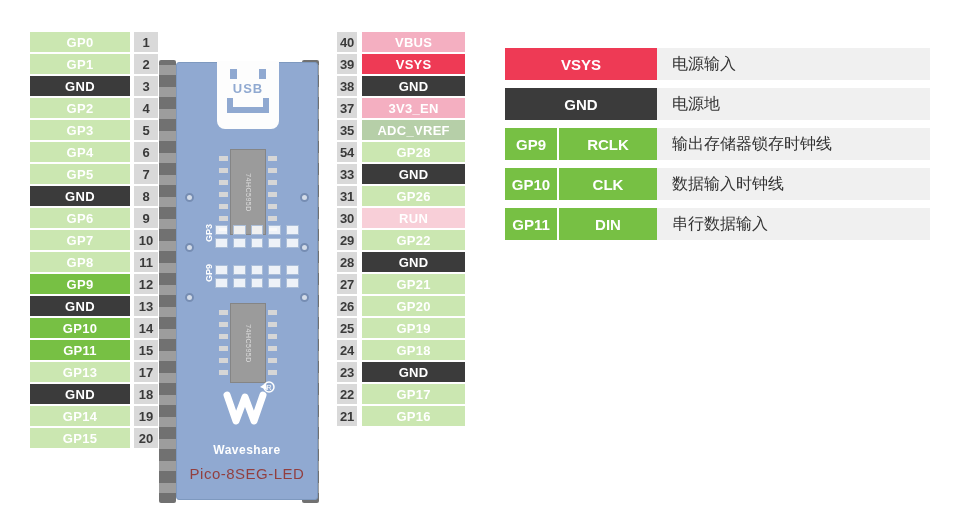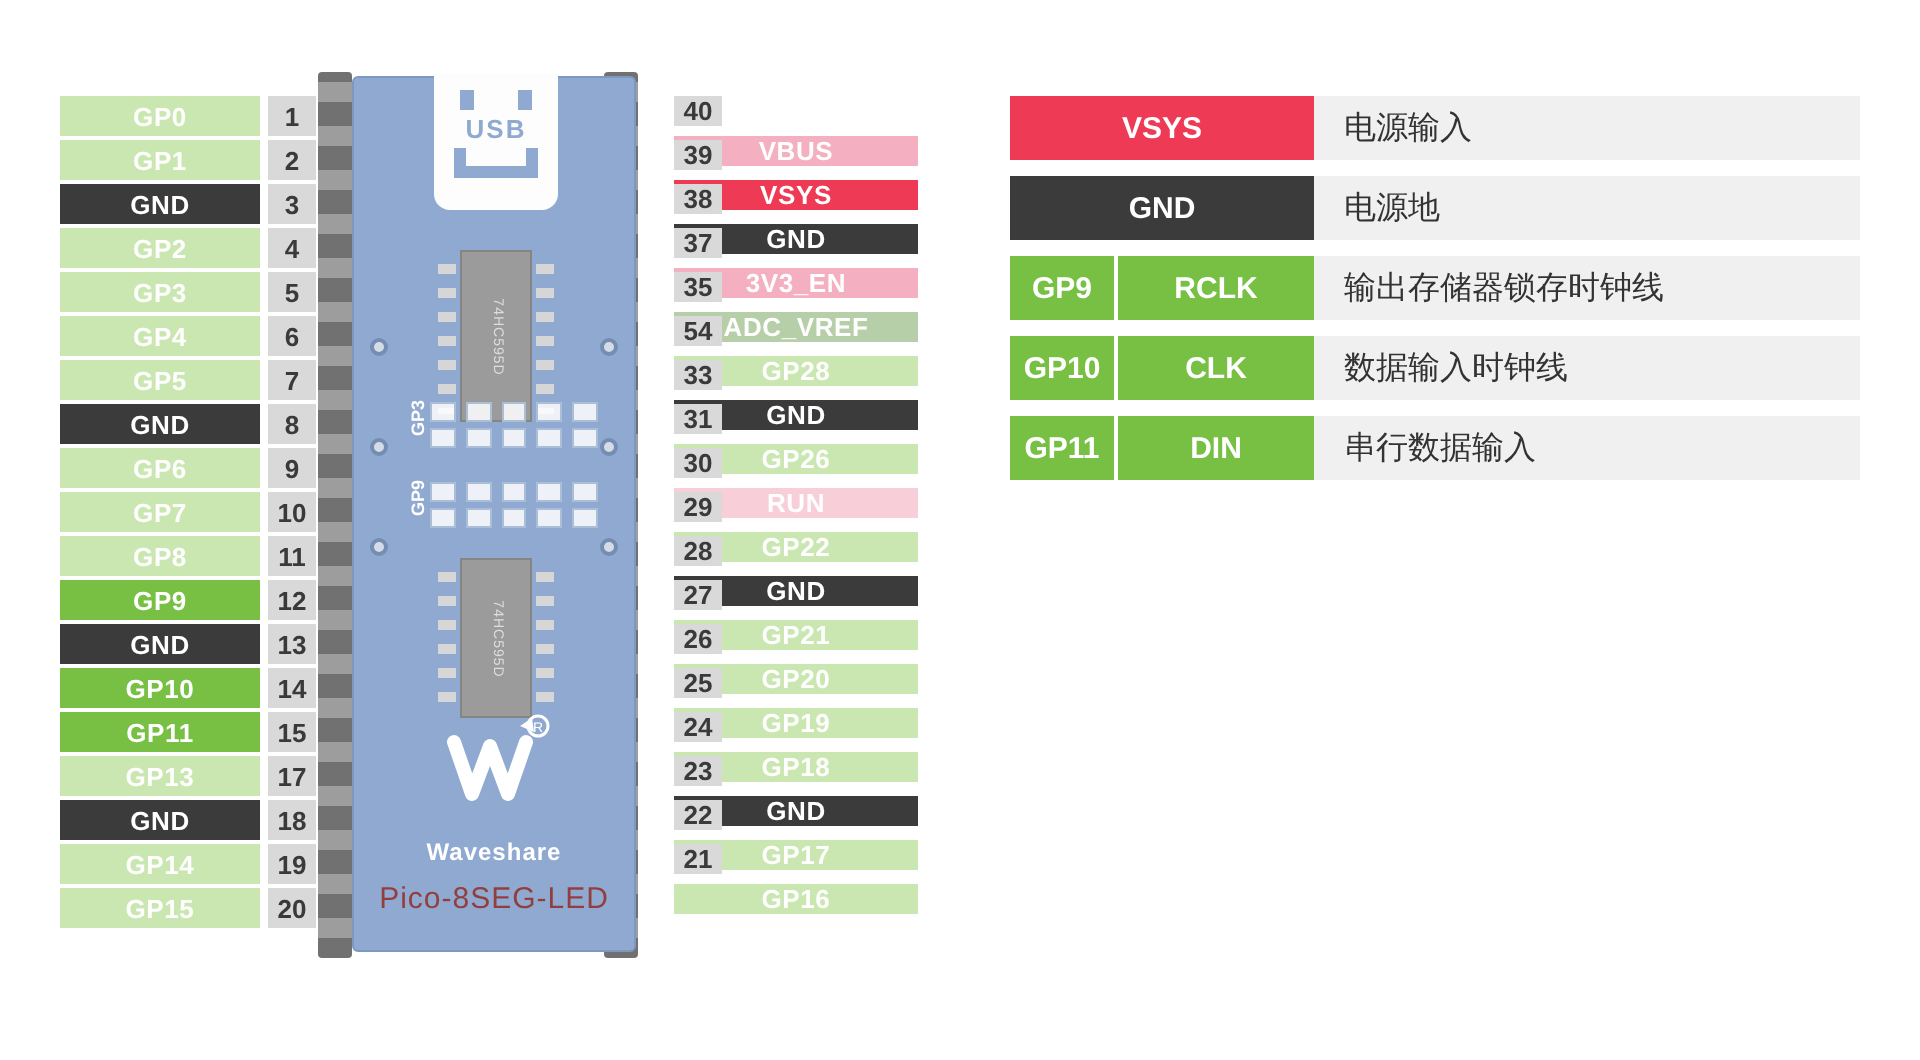--- a/index.html
+++ b/index.html
@@ -2,26 +2,26 @@
 <html style="--c-gpio: #cbe7b1; --c-hl: #77c044; --c-gnd: #3b3b3b; --c-pink: #f4afc1; --c-red: #ee3a55; --c-sage: #b6cfa8; --c-runpink: #f8cfd8; --c-numbg: #d9d9d9; --c-stripe: #f0f0f0; --c-pcb: #7d9bc9;"><head>
 <meta charset="utf-8">
 <style>
   html,body { margin:0; padding:0; background:#ffffff; }
   #stage {
     position:relative; width:960px; height:530px; background:#fff; overflow:hidden;
     font-family:"Liberation Sans","DejaVu Sans",sans-serif;
   }
 
   
-  .pin-col { position:absolute; top:48px; width:128px; }
+  .pin-col { position:absolute; top:32px; width:128px; }
   #left-pins  { left:30px; }
   #right-pins { left:337px; }
   .pin-row { display:flex; height:20px; margin-bottom:2px; }
   #left-pins  .pin-row { gap:4px; }
-  #right-pins .pin-row { gap:5px;flex-direction:column; }
+  #right-pins .pin-row { gap:5px; }
   .pin-label {
     width:100px; display:flex; align-items:center; justify-content:center;
     font-size:13px; font-weight:700; color:#fff; letter-spacing:.3px;
   }
   #right-pins .pin-label { width:122px; }
   .pin-num {
     width:24px; background:var(--c-numbg); color:#3a3a3a;
     display:flex; align-items:center; justify-content:center;
     font-size:13px; font-weight:700;
   }
@@ -42,21 +42,21 @@
     color:#fff; font-size:15px; font-weight:700; height:100%;
   }
   .legend-cell.first-of-two { width:52px; border-right:2px solid #fff; flex:none; }
   .legend-cell.rest { flex:1; }
   .legend-block.red .legend-cell { background:var(--c-red); }
   .legend-block.gnd .legend-cell { background:var(--c-gnd); }
   .legend-block.hl  .legend-cell { background:var(--c-hl); }
   .legend-desc { margin-left:15px; font-size:16px; color:#333; }
 
   
-  #board { position:absolute; left:159px; top:36px; width:160px; height:443px; opacity:.85; }
+  #board { position:absolute; left:159px; top:60px; width:160px; height:443px; opacity:.85; }
   .header-strip {
     position:absolute; top:0; width:17px; height:100%;
     background:repeating-linear-gradient(180deg,#595959 0 5px,#8d8d8d 5px 15px,#595959 15px 22px);
     border-radius:2px;
   }
   .header-strip.left  { left:0; }
   .header-strip.right { right:0; }
   #pcb {
     position:absolute; left:17px; top:2px; width:142px; height:438px;
     background:var(--c-pcb); border-radius:3px; border:1px solid #6888b5;

